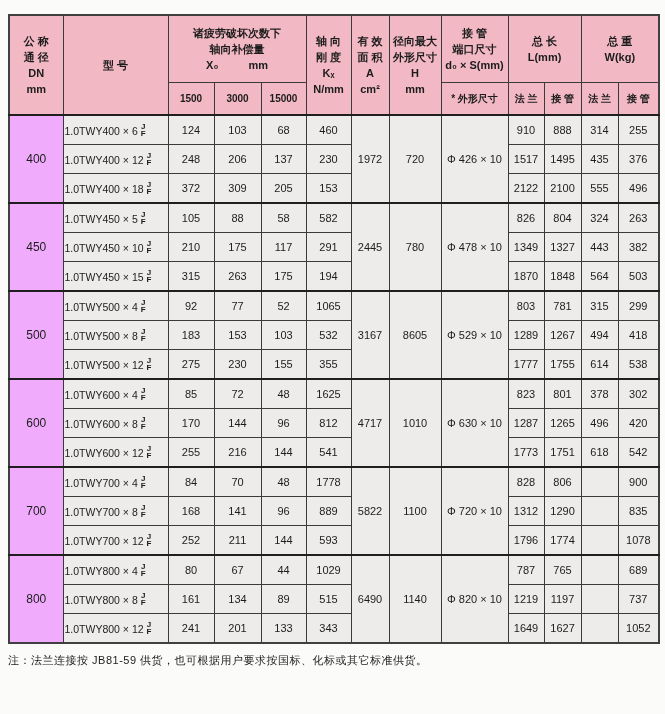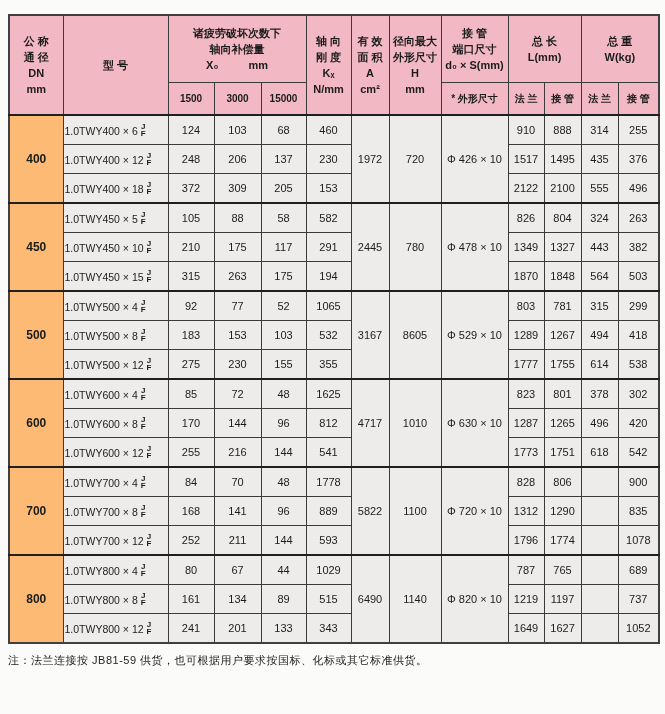--- a/index.html
+++ b/index.html
@@ -11,21 +11,21 @@
   col.c-dn{width:54px;} col.c-model{width:105px;}
   col.c-f1{width:46px;} col.c-f2{width:47px;} col.c-f3{width:45px;}
   col.c-kx{width:45px;} col.c-a{width:38px;} col.c-h{width:52px;}
   col.c-port{width:67px;}
   col.c-lf{width:36px;} col.c-lp{width:37px;}
   col.c-wf{width:37px;} col.c-wp{width:41px;}
   th,td{border:1px solid #3a3a3a;text-align:center;vertical-align:middle;padding:0 1px;overflow:hidden;}
   table{border:2px solid #404040;}
   thead th{background:#f2b9c4;font-weight:bold;font-size:11px;line-height:16px;}
   thead tr.subrow th{height:31px;font-size:10px;}
-  td.pink{background:#fdba74;font-weight:bold;font-size:12px;}
+  td.pink{background:#f0abfc;font-weight:normal;font-size:12px;}
   tbody td{font-size:11px;height:28px;background:#edecea;}
   tbody tr.group-first td{border-top:2px solid #1f1f1f;}
   thead tr.mainrow th{height:66px;}
   .hline{display:block;}
   .xline{display:flex;justify-content:center;gap:30px;}
   .model-cell{display:flex;align-items:flex-end;justify-content:flex-start;gap:3px;padding-left:0;}
   .model-cell .mtext{white-space:nowrap;font-size:10.5px;}
   .jf{display:inline-flex;flex-direction:column;line-height:7px;font-size:8px;font-style:normal;font-weight:bold;}
   .jf i{font-style:normal;}
   .foot{font-size:11px;margin:9px 0 12px 8px;letter-spacing:0.5px;}

